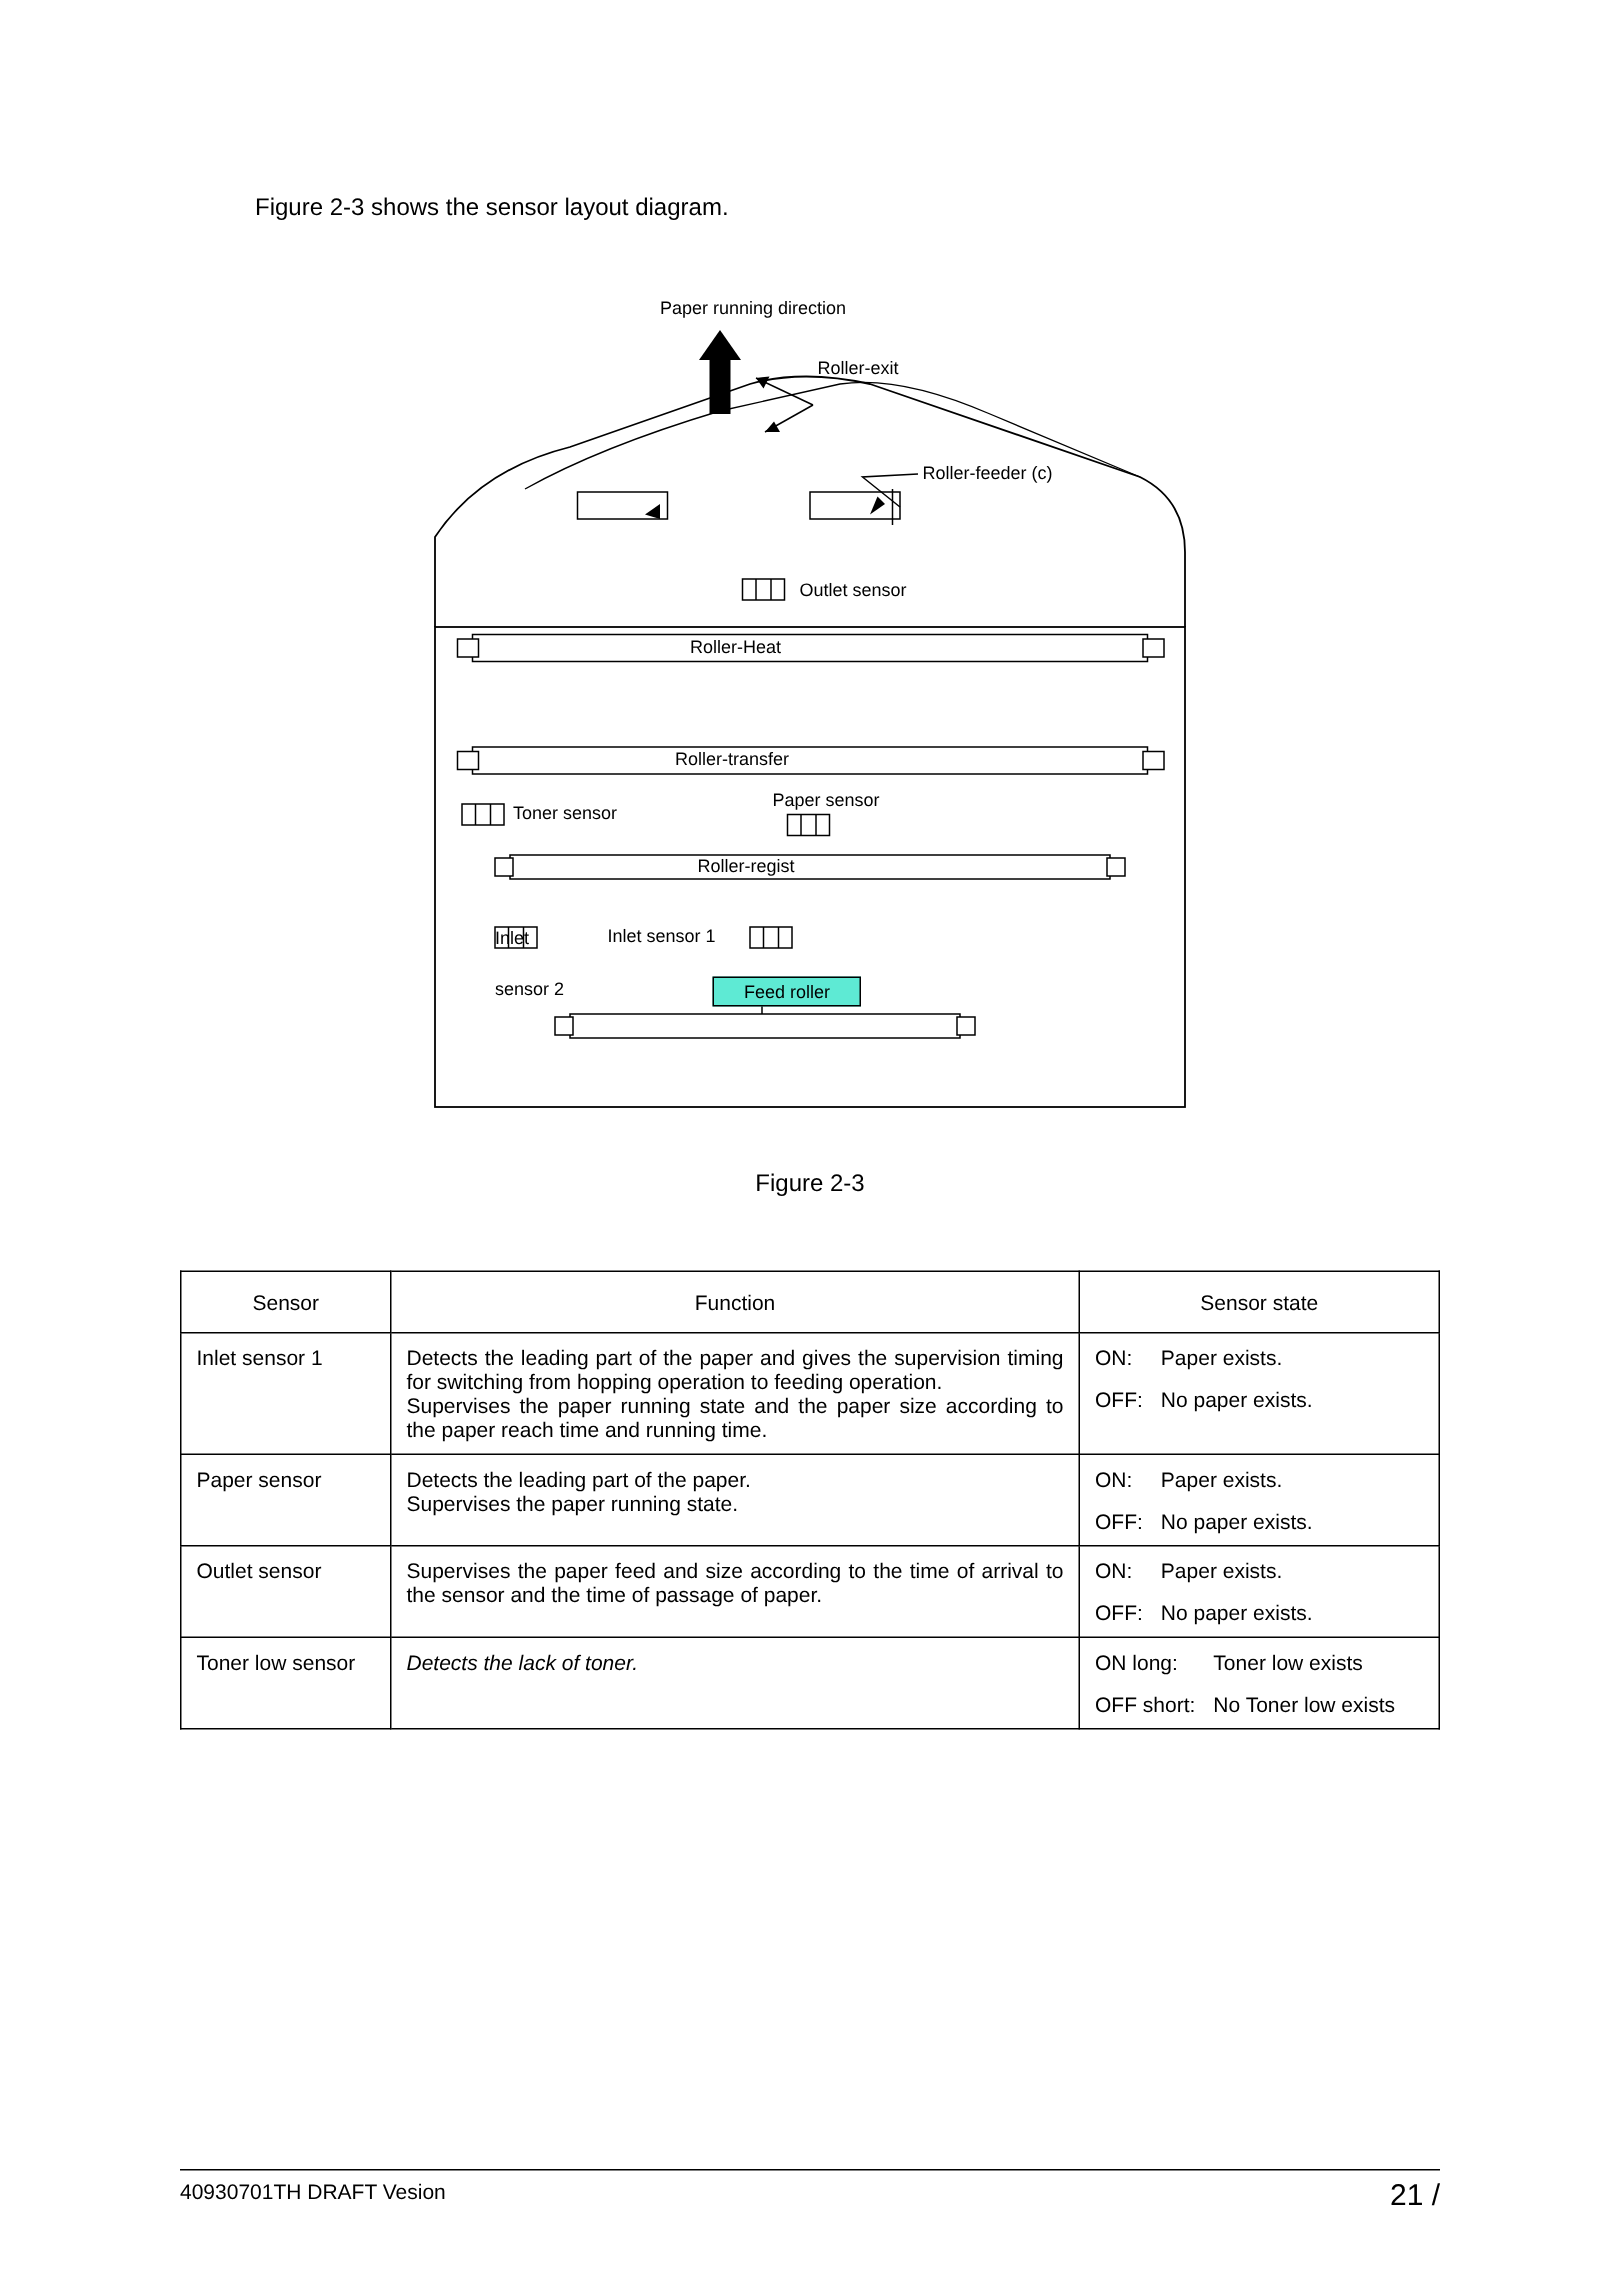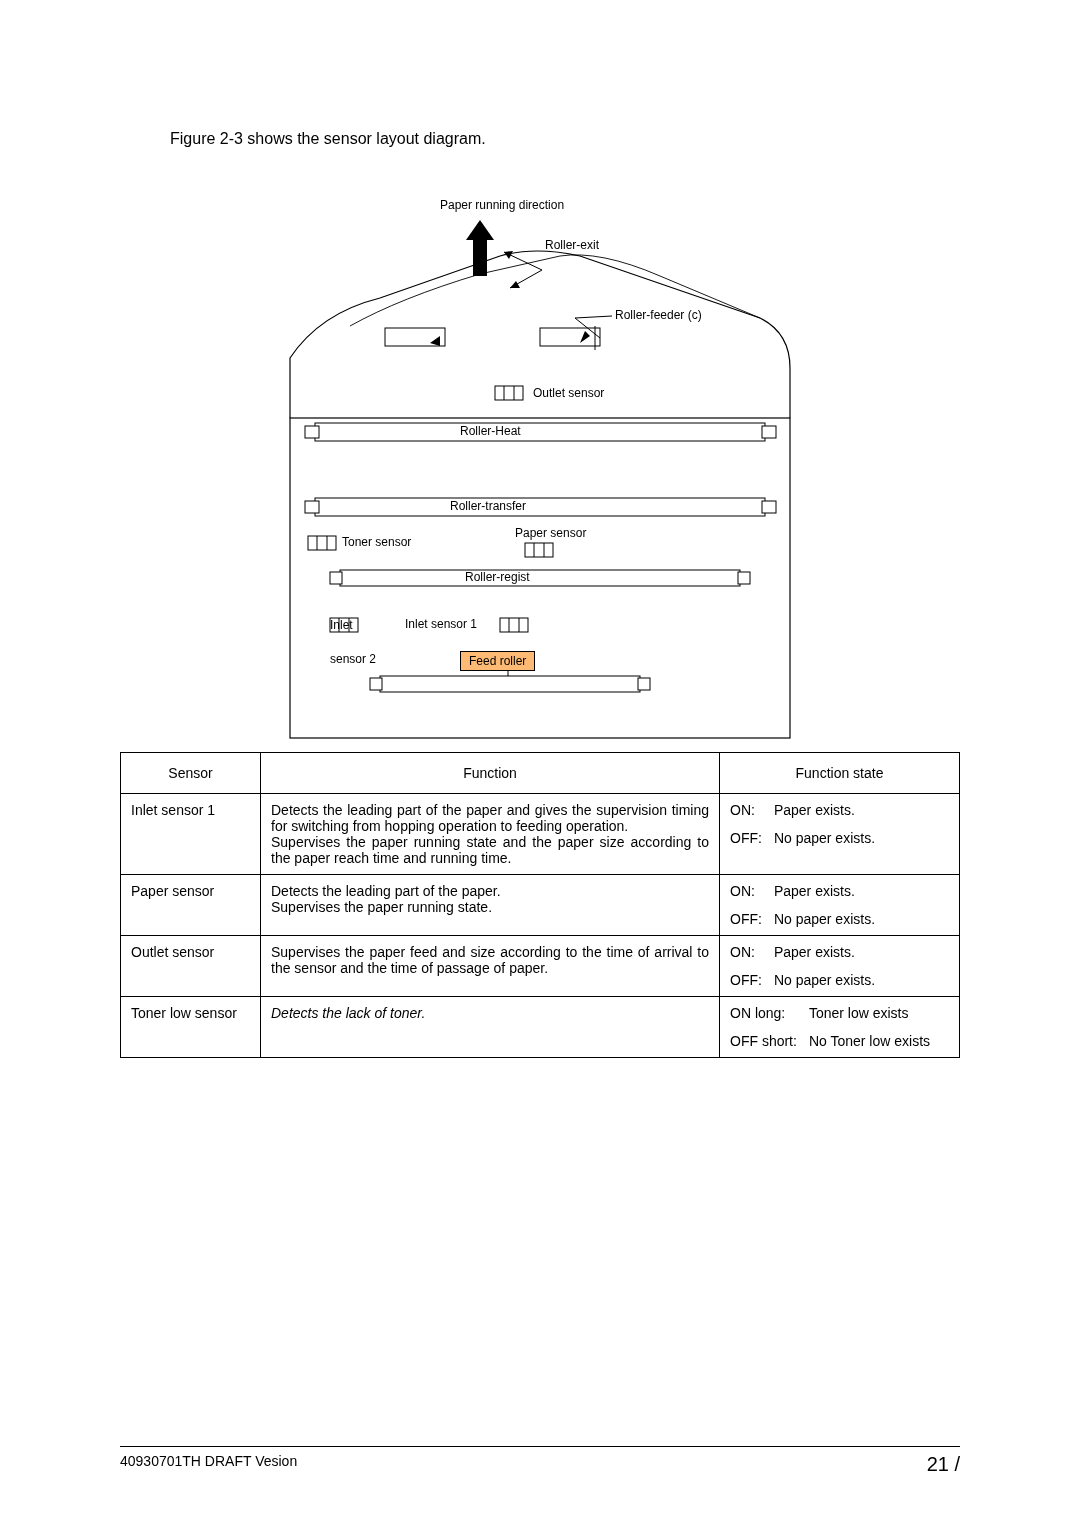--- a/index.html
+++ b/index.html
@@ -161,31 +161,32 @@
       <div class="dlabel" style="left:335px;top:110px;">Roller-feeder (c)</div>
       <div class="dlabel" style="left:253px;top:188px;">Outlet sensor</div>
       <div class="dlabel" style="left:180px;top:226px;">Roller-Heat</div>
       <div class="dlabel" style="left:170px;top:301px;">Roller-transfer</div>
       <div class="dlabel" style="left:62px;top:337px;">Toner sensor</div>
       <div class="dlabel" style="left:235px;top:328px;">Paper sensor</div>
       <div class="dlabel" style="left:185px;top:372px;">Roller-regist</div>
       <div class="dlabel" style="left:125px;top:419px;">Inlet sensor 1</div>
       <div class="dlabel" style="left:50px;top:420px;text-align:right;">Inlet</div>
       <div class="dlabel" style="left:50px;top:454px;">sensor 2</div>
-      <div class="dlabel" style="left:180px;top:453px;border:1px solid #000;padding:2px 8px;background:#fdba74;">Feed roller</div>
+      <div class="dlabel" style="left:195px;top:453px;border:1px solid #000;padding:2px 20px;background:#5eead4;">Feed roller</div>
     </div>
   </div>
 
+  <p class="fig-caption">Figure 2-3</p>
 
   <table class="sensor-table">
     <thead>
       <tr>
         <th class="col-sensor">Sensor</th>
         <th>Function</th>
-        <th class="col-state">Function state</th>
+        <th class="col-state">Sensor state</th>
       </tr>
     </thead>
     <tbody id="tbody">
     <tr>
           <td>Inlet sensor 1</td>
           <td style="text-align: justify;">Detects the leading part of the paper and gives the supervision timing for switching from hopping operation to feeding operation.<br>Supervises the paper running state and the paper size according to the paper reach time and running time.</td>
           <td>
             <div class="state-grid">
               <span>ON:</span>
               <span>Paper exists.</span>

